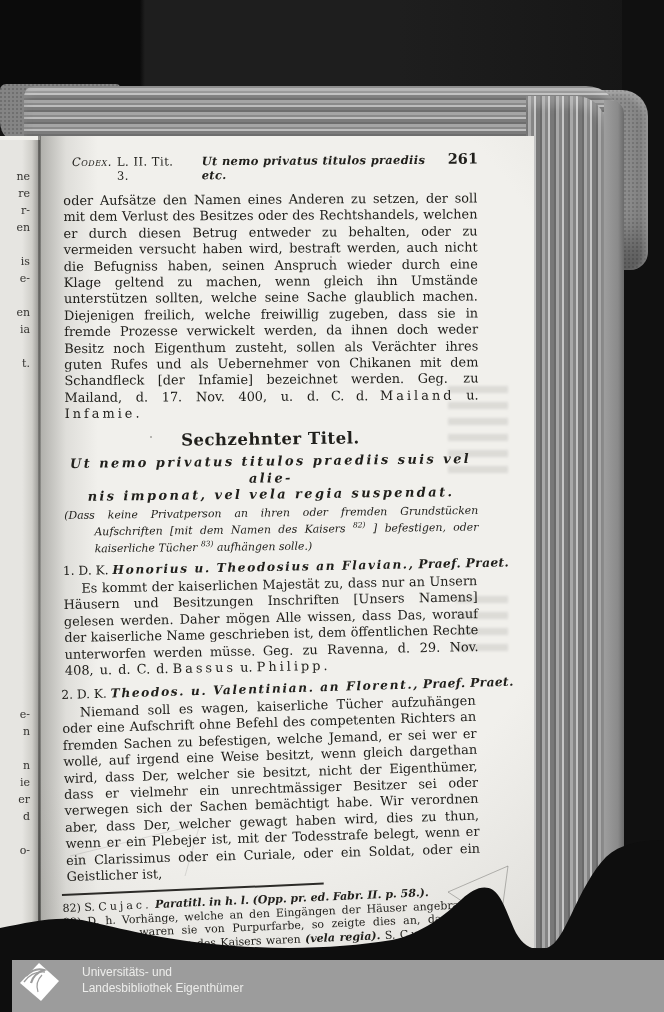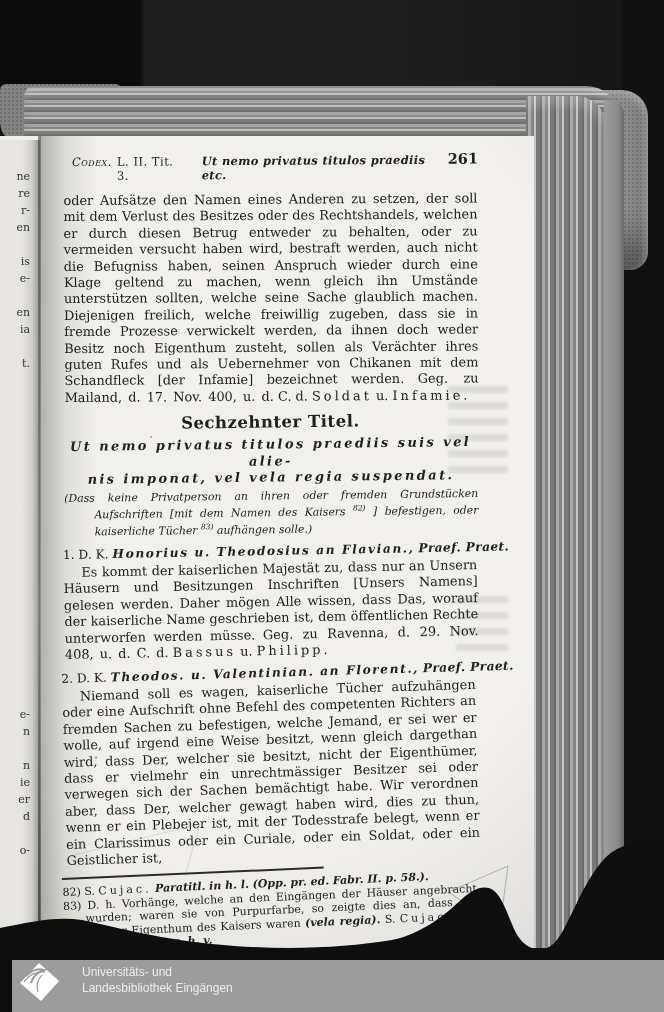--- a/index.html
+++ b/index.html
@@ -133,21 +133,21 @@
         <span class="ref">L. II. Tit. 3.</span>
         <span class="lat">Ut nemo privatus titulos praediis etc.</span>
         <span class="pnum">261</span>
       </div>
 
       <div class="tilt-a">
         <p class="body">
           <span>oder Aufsätze den Namen eines Anderen zu setzen, der soll mit dem Verlust des Besitzes oder des Rechtshandels, welchen er durch diesen Betrug entweder zu behalten, oder zu vermeiden versucht haben wird, bestraft werden, auch nicht die Befugniss haben, seinen Anspruch wieder durch eine Klage geltend zu machen, wenn gleich ihn Umstände unterstützen sollten, welche seine Sache glaublich machen. Diejenigen freilich, welche freiwillig zugeben, dass sie in fremde Prozesse verwickelt werden, da ihnen doch weder Besitz noch Eigenthum zusteht, sollen als Verächter ihres guten Rufes und als Uebernehmer von Chikanen mit dem Schandfleck [der Infamie] bezeichnet werden.</span>
           <span class="dateline">Geg. zu Mailand, d. 17. Nov. 400, u. d.</span>
           <span>C. d.</span>
-          <span class="sperr">Soldat</span>
+          <span class="sperr">Mailand</span>
           <span>u.</span>
           <span class="sperr">Infamie.</span>
         </p>
       </div>
 
       <div class="tilt-b">
         <h1 class="titel">Sechzehnter Titel.</h1>
         <p class="latin">
           <span>Ut nemo privatus titulos praediis suis vel alie-</span><br>
           <span>nis imponat, vel vela regia suspendat.</span>
@@ -230,17 +230,17 @@
 
   <div class="banner">
     <svg class="logo" width="44" height="40" viewBox="0 0 44 40">
       <polygon points="21,1 41,19 23,39 2,21" fill="#ffffff"></polygon>
       <path d="M8,14 C14,8 20,6 26,8 C20,10 15,14 13,21" fill="none" stroke="#9c9c9c" stroke-width="2.2"></path>
       <path d="M6,20 C11,13 18,9 27,10" fill="none" stroke="#9c9c9c" stroke-width="1.4"></path>
       <path d="M20,30 C18,24 19,18 24,13" fill="none" stroke="#9c9c9c" stroke-width="1.2"></path>
     </svg>
     <div class="txt">
       <div>Universitäts- und</div>
-      <div>Landesbibliothek Eingängen</div>
+      <div>Landesbibliothek Eigenthümer</div>
     </div>
   </div>
 
 </div>
 
 </body></html>

